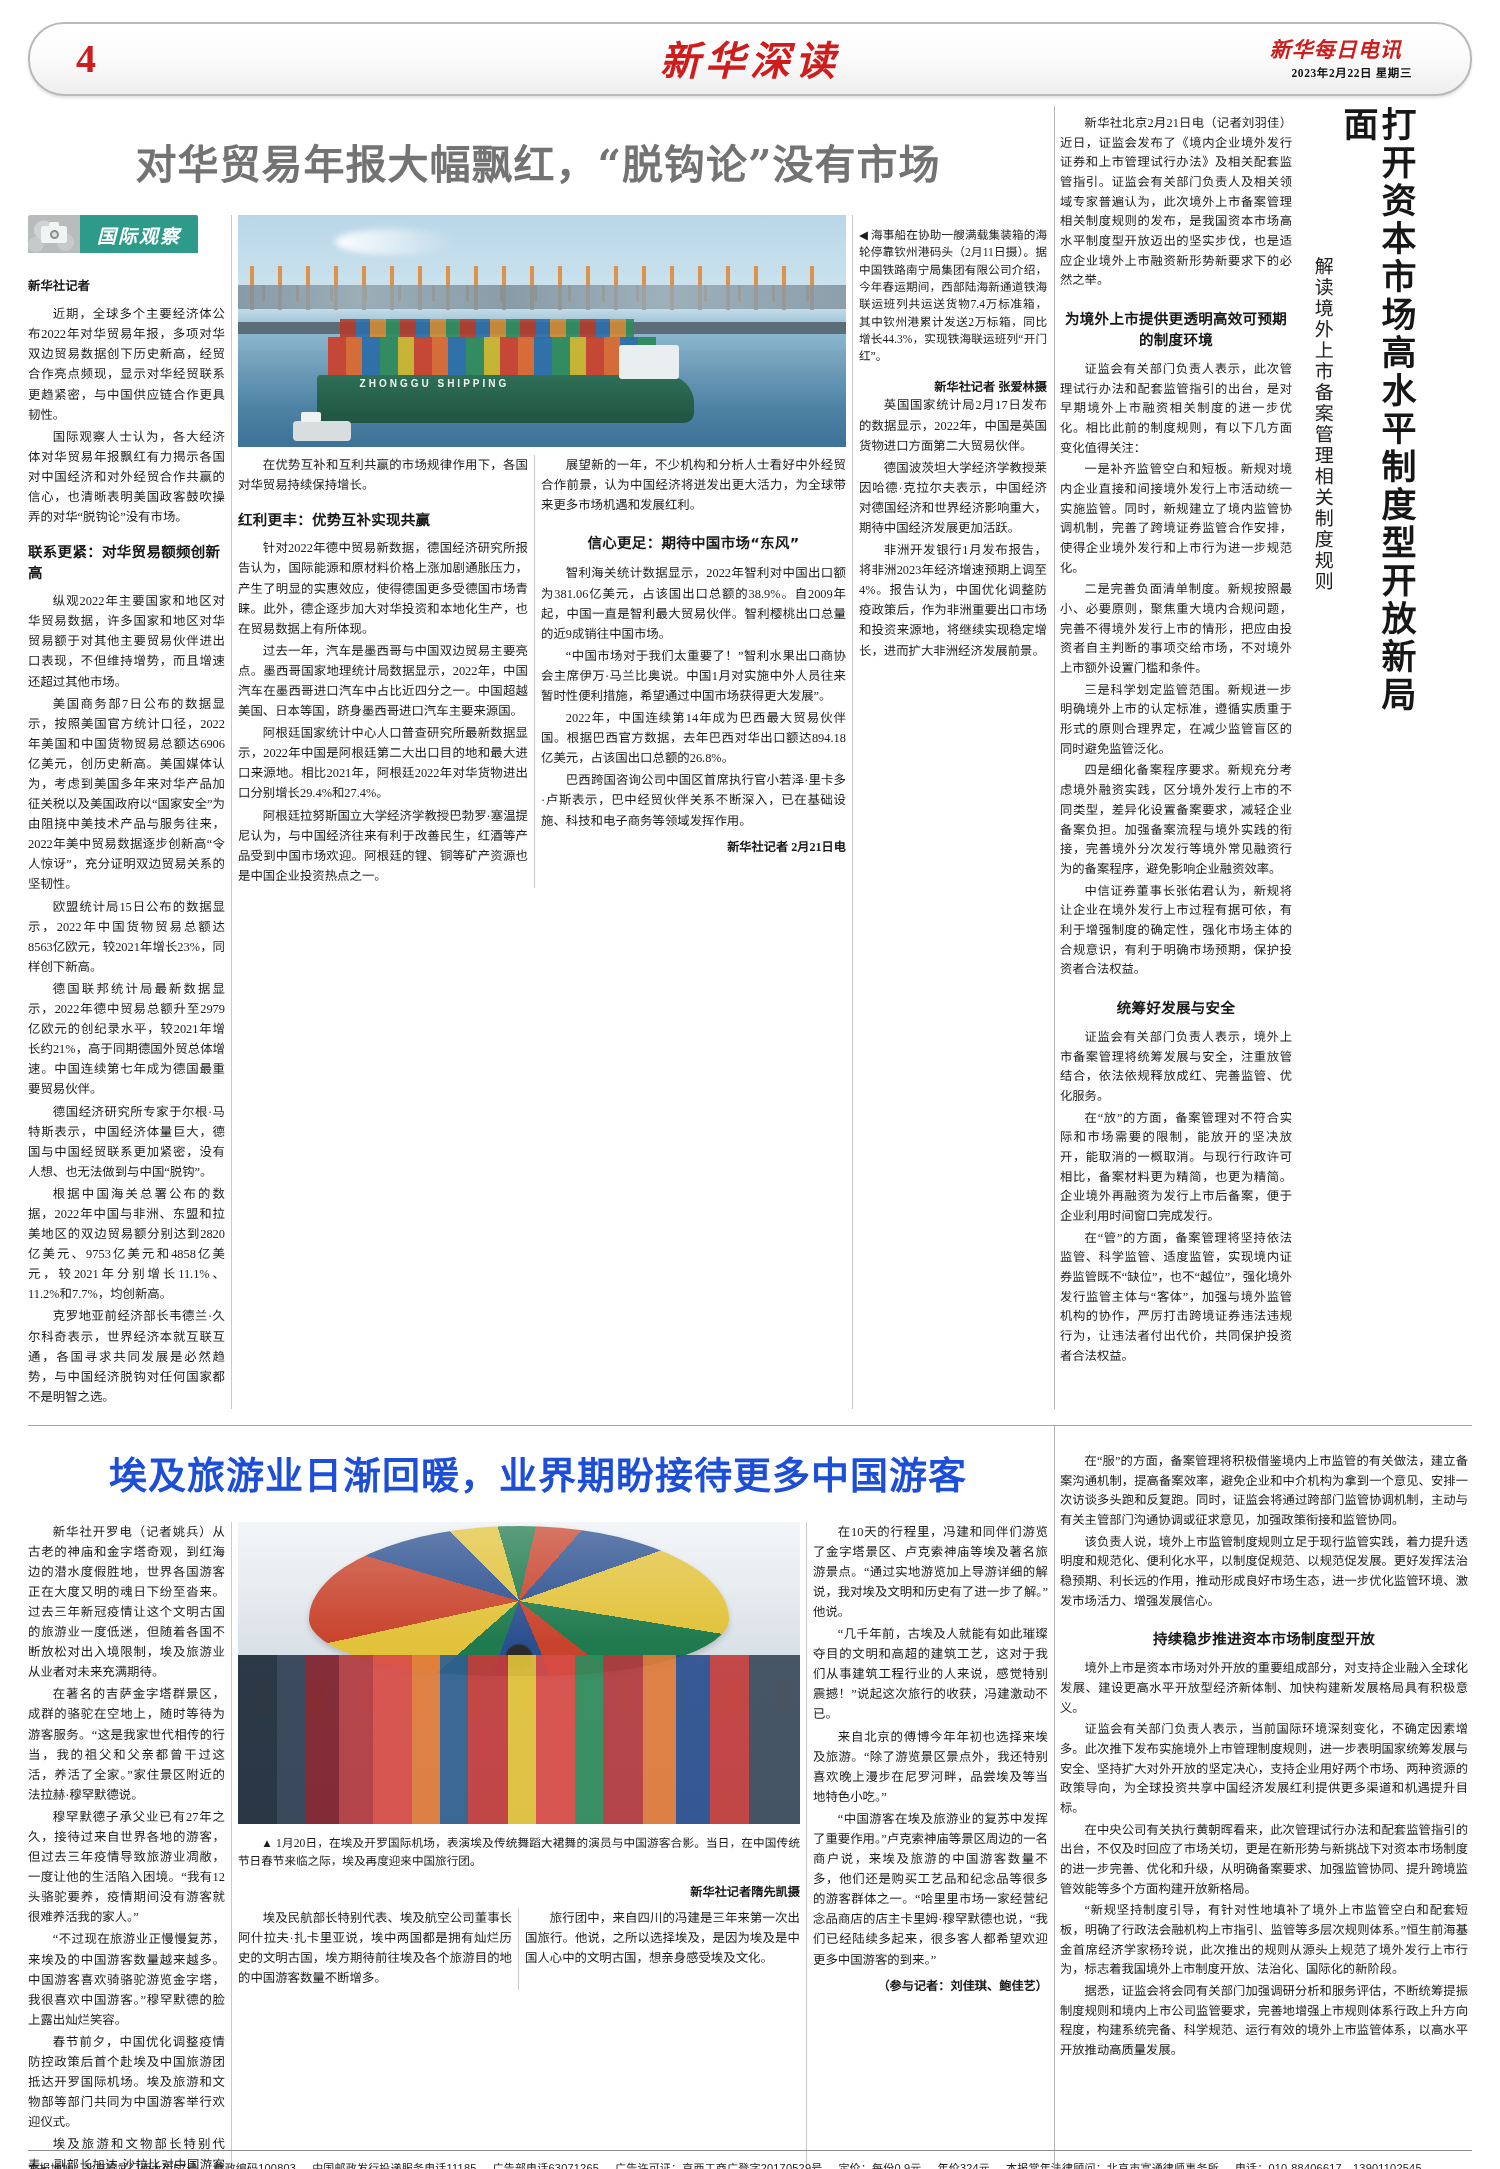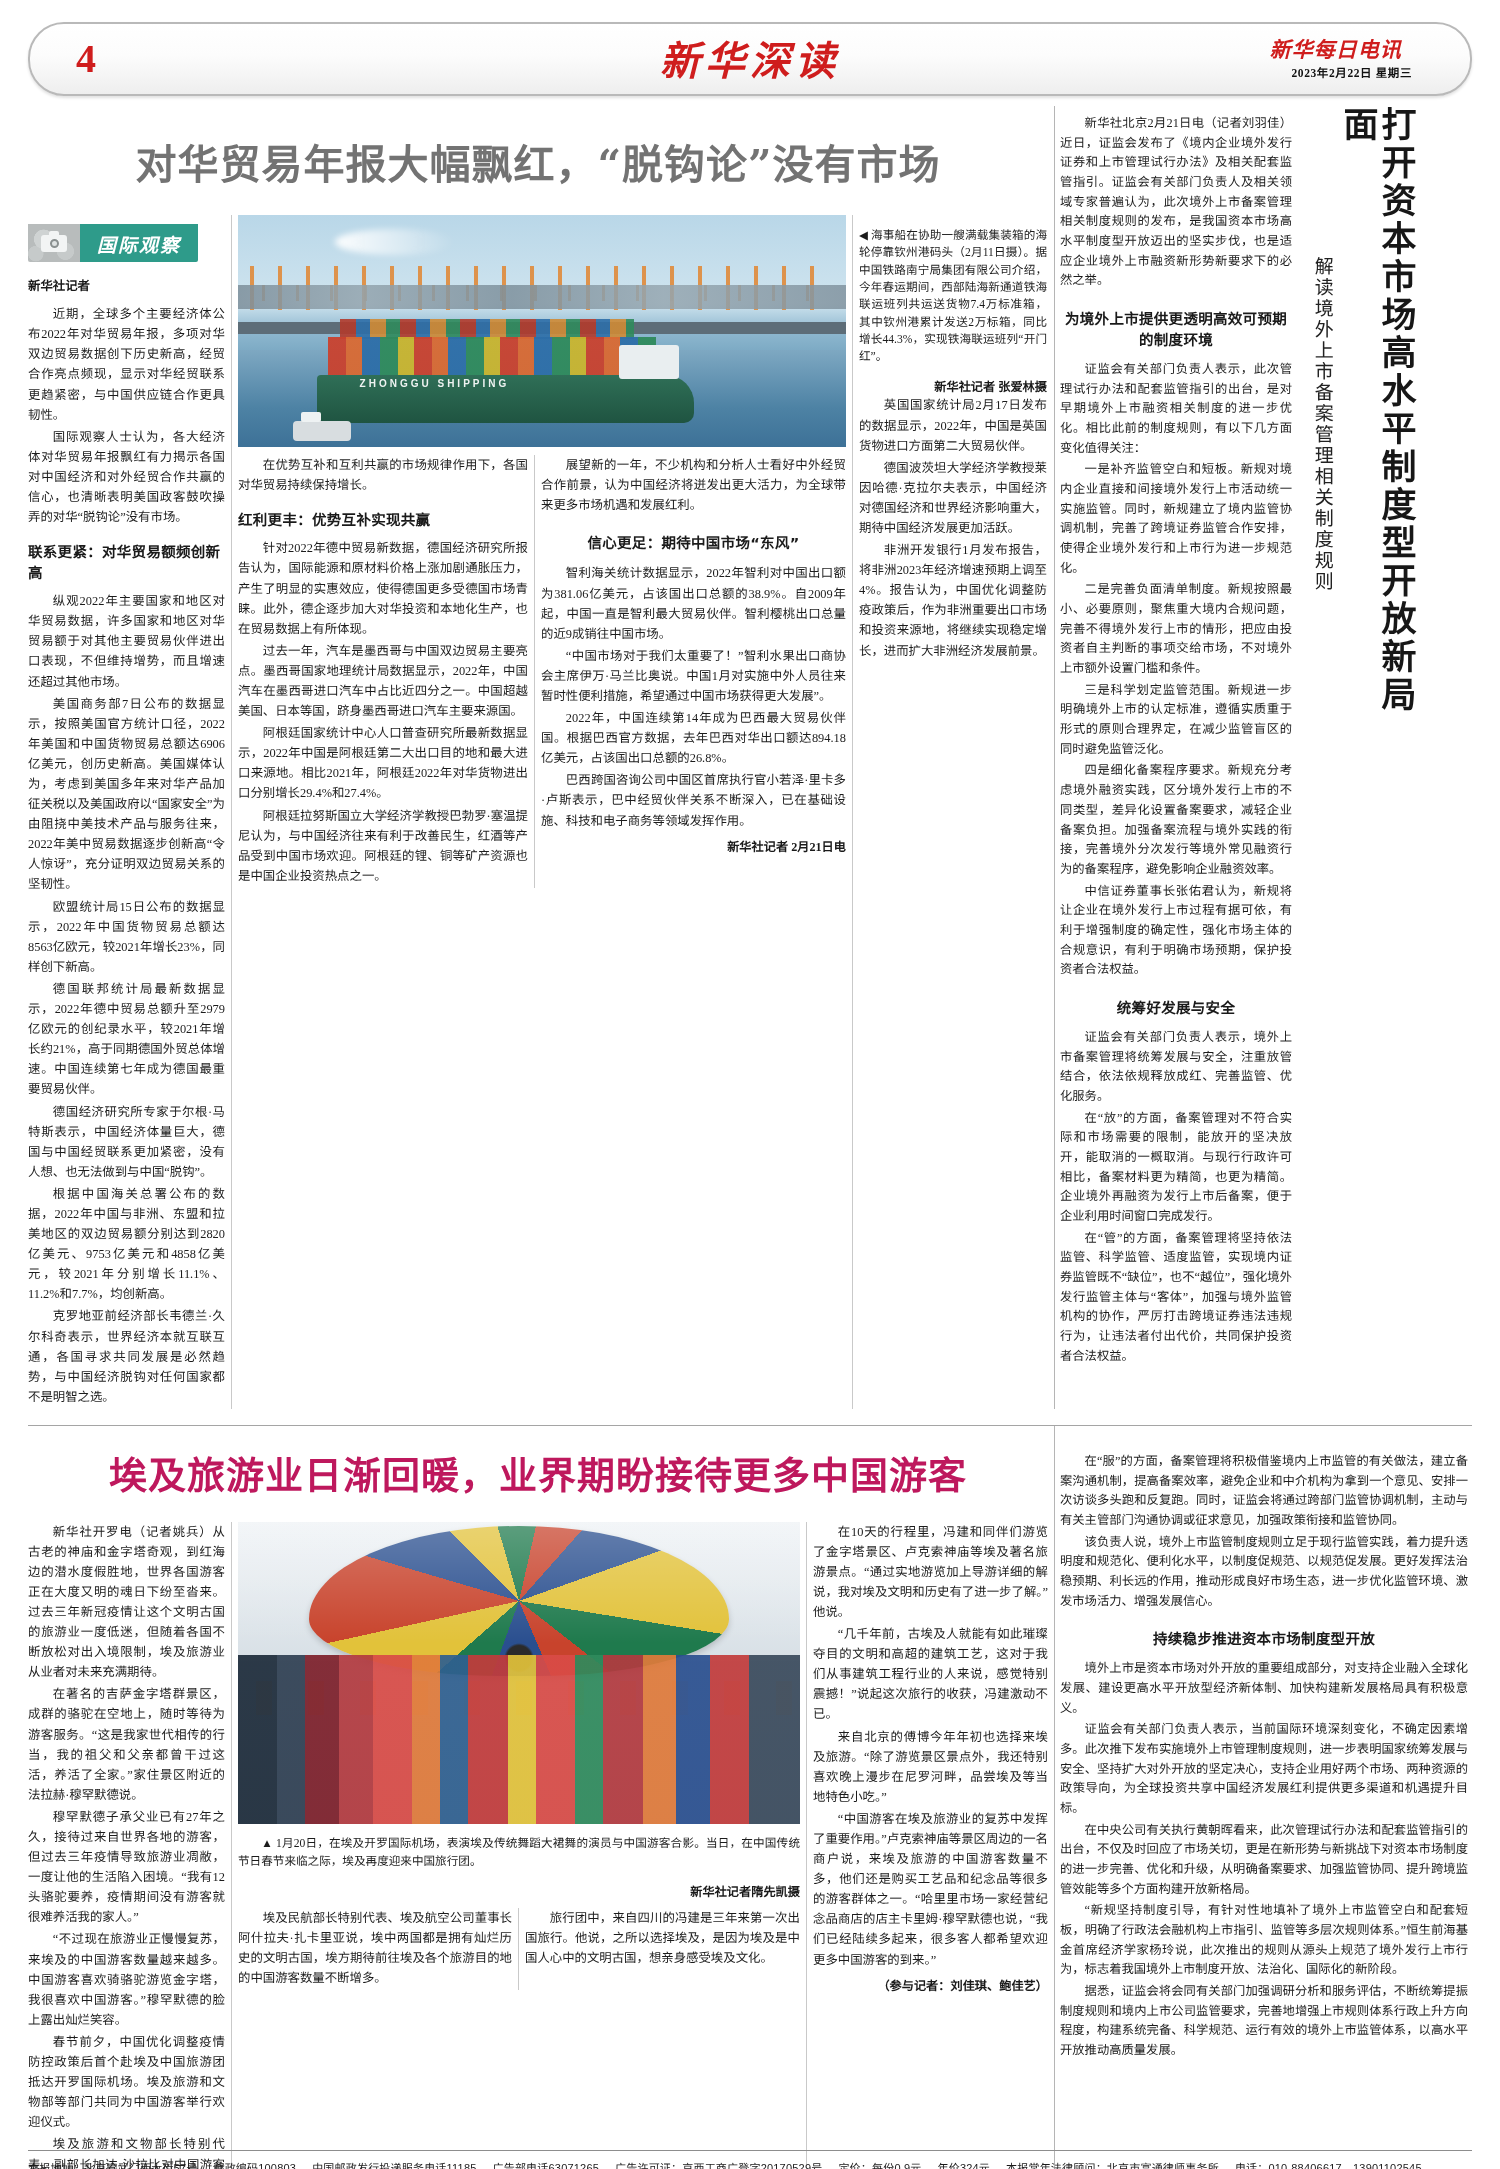--- a/index.html
+++ b/index.html
@@ -72,21 +72,21 @@
     font-family:"DejaVu Sans","Liberation Sans",sans-serif;letter-spacing:.3px;
   }
   .subhead-c{
     font-size:14.5px;font-weight:bold;margin:16px 0 11px 0;text-align:center;
     font-family:"DejaVu Sans","Liberation Sans",sans-serif;letter-spacing:.3px;
   }
   .credit{font-size:12.2px;font-weight:bold;text-align:right;margin:6px 0 0 0;}
 
   
   .tag-badge{
-    position:relative;display:flex;align-items:flex-end;width:170px;height:47px;
+    position:relative;display:flex;align-items:flex-start;width:170px;height:47px;
     margin:0 0 14px 0;overflow:hidden;border-radius:2px;
   }
   .tag-badge .globe{
     width:52px;height:38px;background:#b8bcbc;position:relative;flex:none;
     display:flex;align-items:center;justify-content:center;
   }
   .tag-badge .globe:before{
     content:"";position:absolute;inset:0;
     background:radial-gradient(circle at 30% 40%,#cfd3d3 0 22%,transparent 23%),
                radial-gradient(circle at 72% 72%,#c6caca 0 18%,transparent 19%),
@@ -132,21 +132,21 @@
   .photo1 .shipname{position:absolute;left:20%;bottom:58px;color:#fff;font-size:10px;letter-spacing:3px;font-family:"Liberation Sans",sans-serif;font-weight:bold;opacity:.92;}
   .caption{
     font-size:11.6px;line-height:1.5;text-align:justify;color:#1c1c1c;
   }
 
   
   .sep-band{margin:16px 0 0 0;}
   .h2-main{
     font-family:"DejaVu Serif",serif;
     font-size:38px;font-weight:bold;letter-spacing:1px;
-    text-align:center;margin:28px 0 24px 0;line-height:1.15;color:#be185d;
+    text-align:center;margin:28px 0 24px 0;line-height:1.15;color:#1d4ed8;
   }
   .photo2{
     width:100%;height:302px;position:relative;overflow:hidden;margin-bottom:8px;
     background:linear-gradient(180deg,#dfe7ec 0%,#cfd9e0 40%,#b9c4cc 100%);
   }
   .photo2 .hall{position:absolute;left:0;right:0;top:0;height:46%;background:linear-gradient(180deg,#eef2f5,#d8e0e6);}
   .photo2 .umbrella{
     position:absolute;left:50%;top:4px;transform:translateX(-50%);
     width:420px;height:150px;border-radius:50% 50% 46% 46%/ 62% 62% 38% 38%;
     background:

